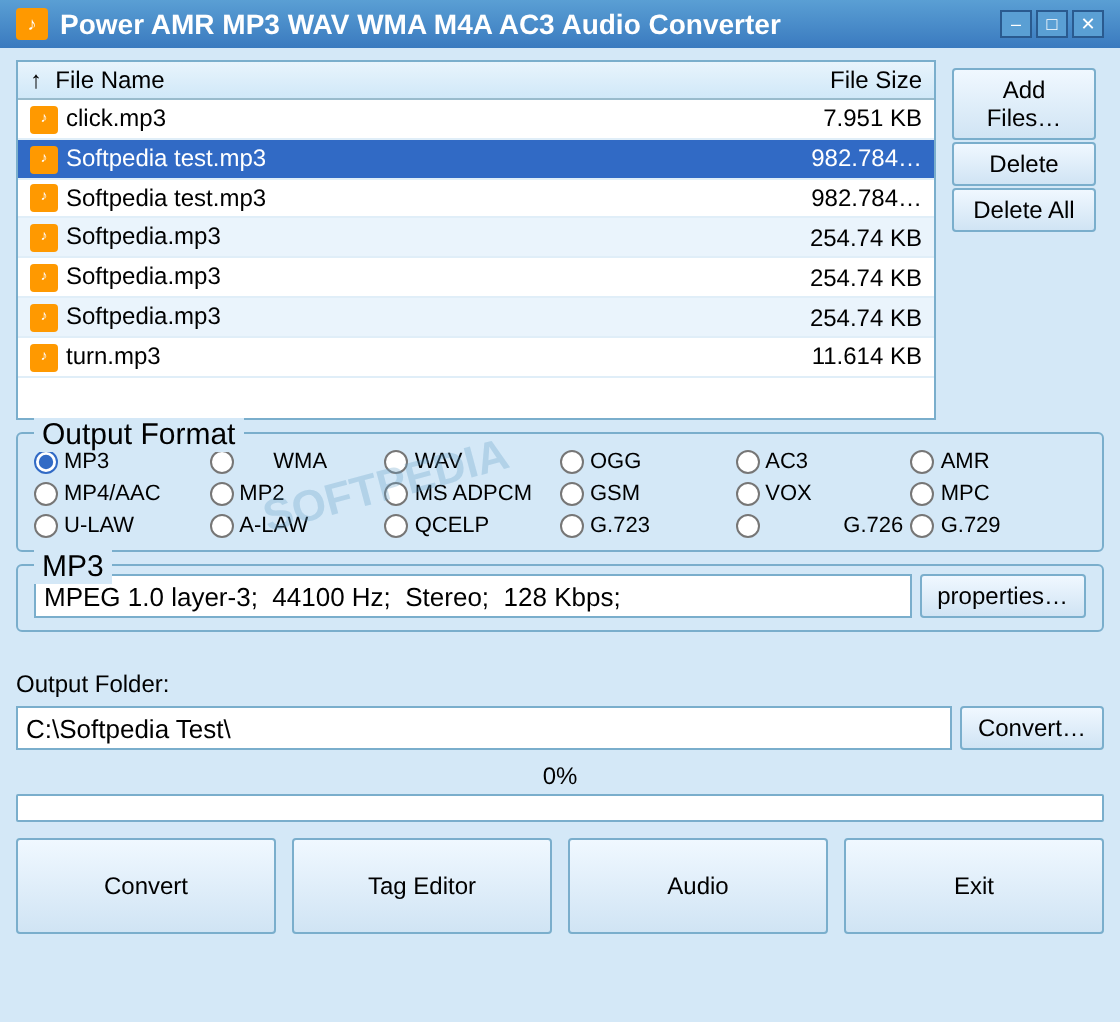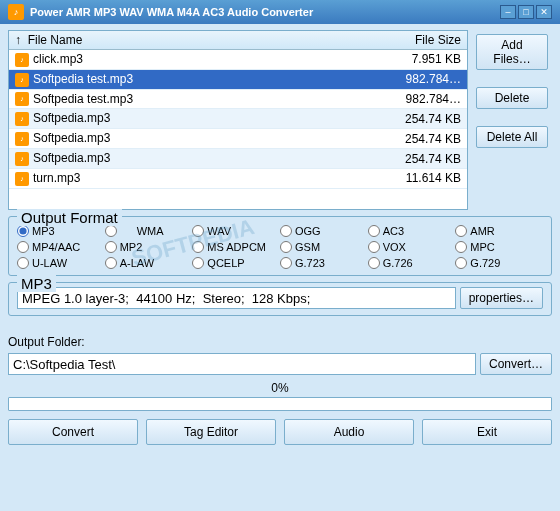--- a/index.html
+++ b/index.html
@@ -31,21 +31,21 @@
       background: #ff9900;
       border-radius: 2px;
       display: flex;
       align-items: center;
       justify-content: center;
       font-size: 9px;
       font-weight: bold;
       color: white;
     }
     .title-text {
-      font-size: 11px;
+      font-size: 14px;
       font-weight: bold;
     }
     .title-controls {
       display: flex;
       gap: 2px;
     }
     .title-btn {
       width: 16px;
       height: 14px;
       background: #5a9fd4;
@@ -122,21 +122,21 @@
       vertical-align: middle;
       font-size: 7px;
       color: white;
       text-align: center;
       line-height: 14px;
       font-weight: bold;
     }
     .side-buttons {
       display: flex;
       flex-direction: column;
-      gap: 17px;
+      gap: 1px;
       padding: 4px;
       width: 80px;
       flex-shrink: 0;
     }
     .btn {
       background: linear-gradient(to bottom, #f0f8ff, #d0e4f4);
       border: 1px solid #7aaecc;
       padding: 3px 8px;
       cursor: pointer;
       font-size: 12px;
@@ -231,21 +231,21 @@
     .bottom-buttons {
       display: flex;
       gap: 8px;
       justify-content: space-between;
       margin-top: 4px;
     }
     .bottom-btn {
       flex: 1;
       background: linear-gradient(to bottom, #f0f8ff, #d0e4f4);
       border: 1px solid #7aaecc;
-      padding: 5px 8px;
+      padding: 16px 8px;
       cursor: pointer;
       font-size: 12px;
       border-radius: 2px;
       text-align: center;
     }
 
     .watermark {
       position: absolute;
       color: rgba(100, 160, 200, 0.3);
       font-size: 22px;
@@ -399,21 +399,21 @@
         <div class="radio-item">
       <input type="radio" class="radio-input" name="output_format" id="fmt_qcelp" style="">
       <label for="fmt_qcelp" style="cursor:pointer;">QCELP</label>
     </div>
         <div class="radio-item">
       <input type="radio" class="radio-input" name="output_format" id="fmt_g723" style="">
       <label for="fmt_g723" style="cursor:pointer;">G.723</label>
     </div>
         <div class="radio-item">
       <input type="radio" class="radio-input" name="output_format" id="fmt_g726" style="">
-      <label for="fmt_g726" style="cursor:pointer;">G.726</label>
+      <label for="fmt_g726" style="cursor:pointer;margin-left:39px;">G.726</label>
     </div>
         <div class="radio-item">
       <input type="radio" class="radio-input" name="output_format" id="fmt_g729" style="">
       <label for="fmt_g729" style="cursor:pointer;">G.729</label>
     </div>
       </div>
   </div>
 
   <div class="section-group">
     <span class="section-label">MP3</span>

